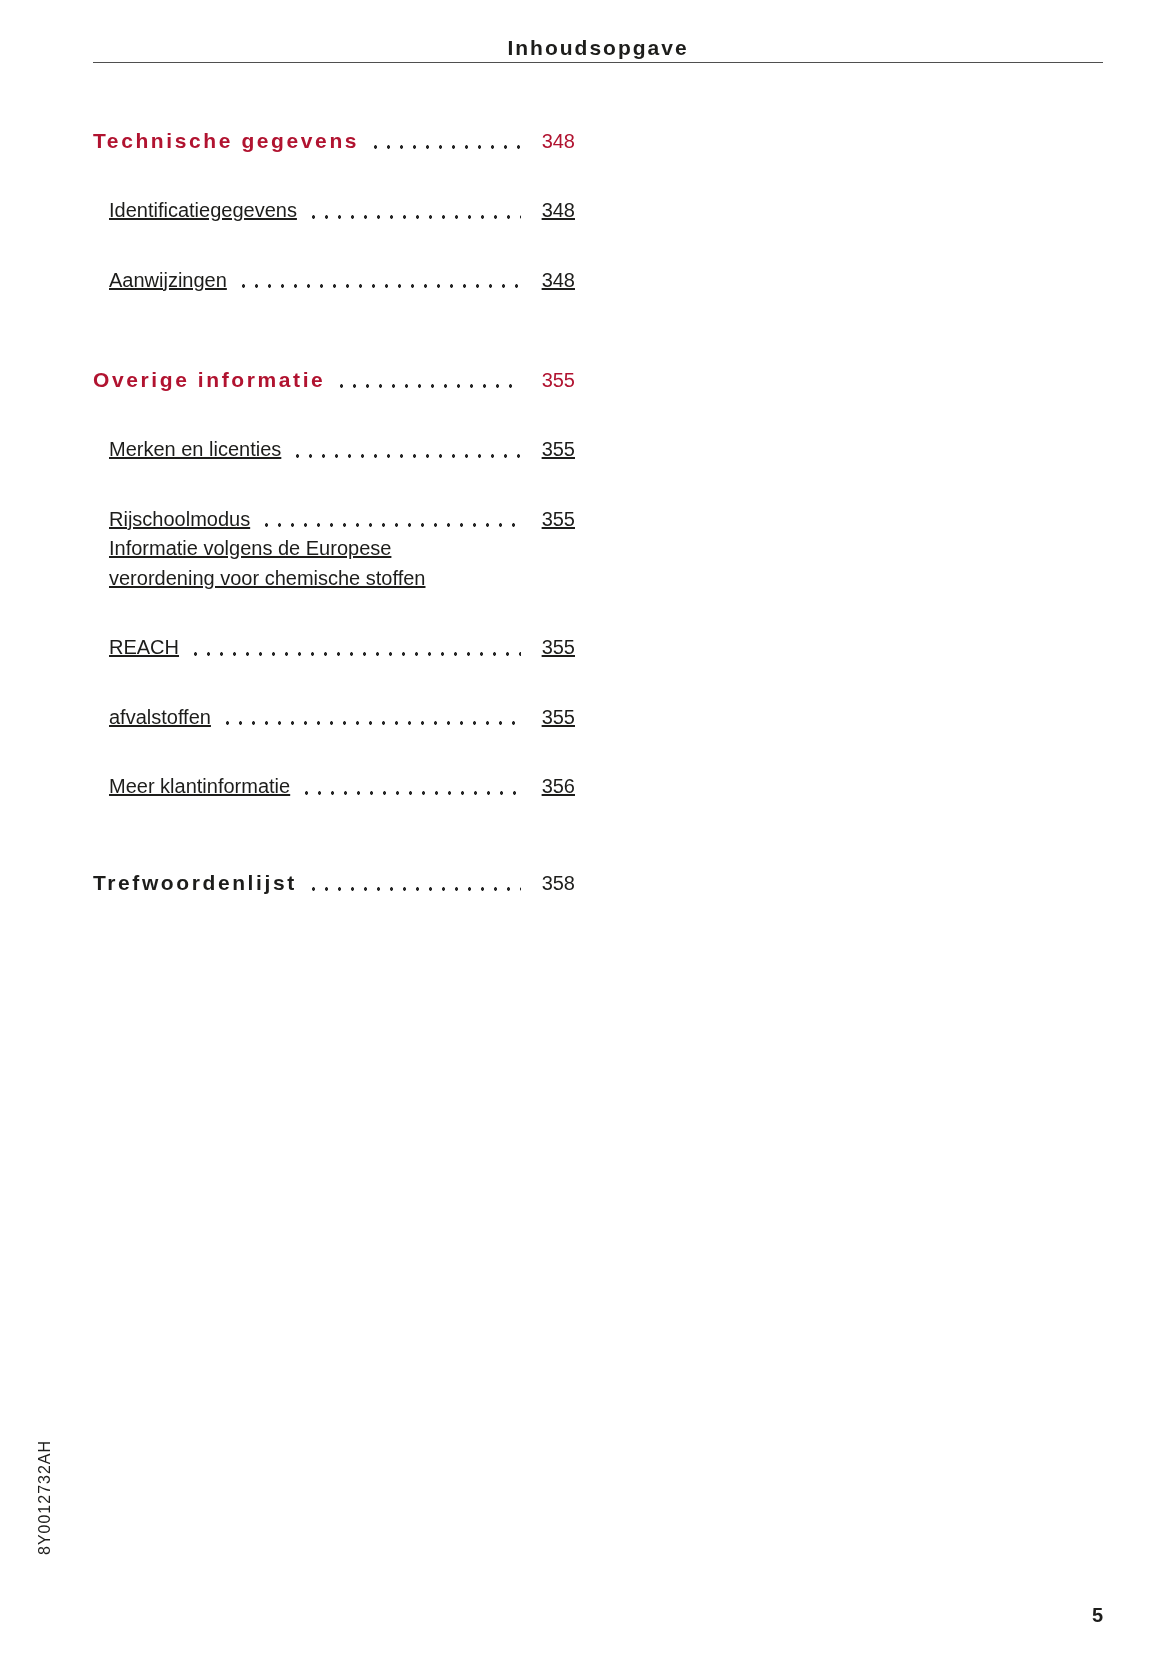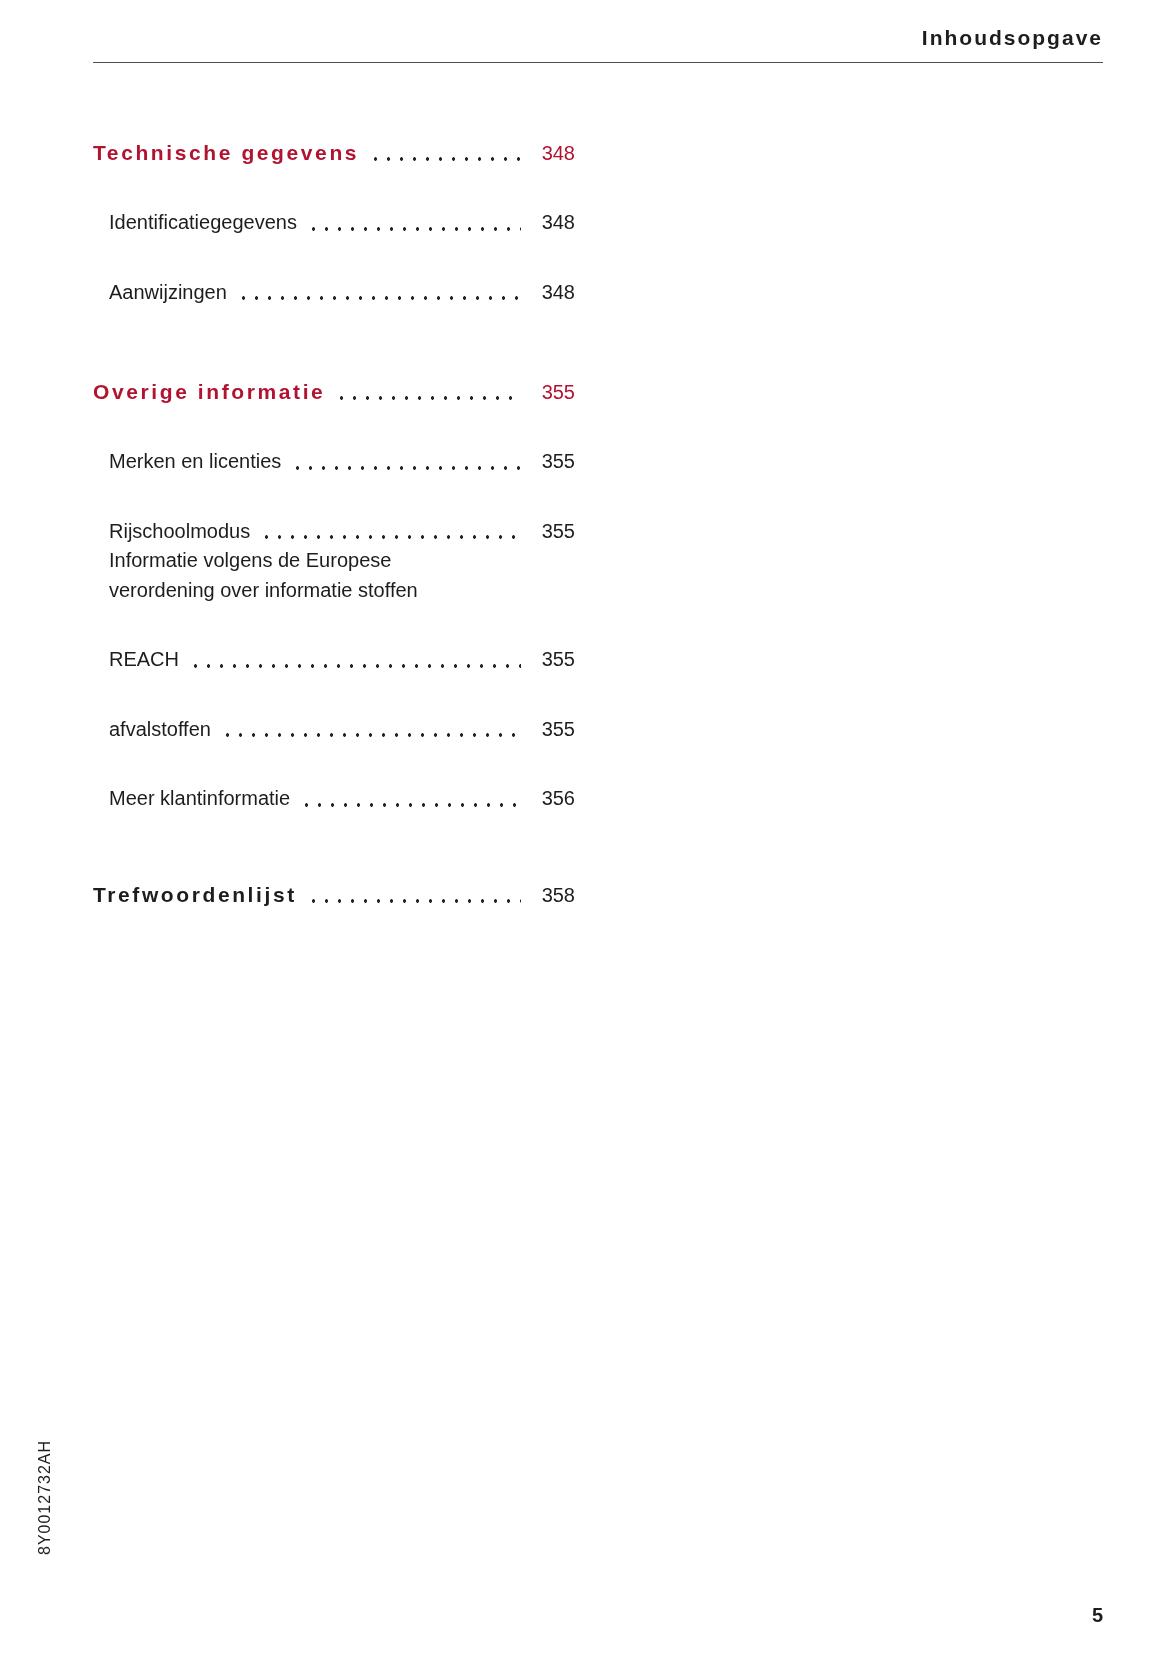--- a/index.html
+++ b/index.html
@@ -18,43 +18,43 @@
     font-family: "Liberation Sans", sans-serif;
     color: var(--text);
     overflow: hidden;
   }
 
   
   .header {
     position: absolute;
     left: 93px;
     width: 1010px;
-    top: 26px;
-    text-align: right;
+    top: 36px;
+    text-align: center;
   }
   .header-title {
     font-size: 21px;
     font-weight: bold;
     letter-spacing: 2px;
     color: var(--text);
   }
   .header-rule {
     position: absolute;
     left: 93px;
     width: 1010px;
     top: 62px;
     height: 1px;
     background: var(--rule);
   }
 
   
   .toc {
     position: absolute;
     left: 93px;
-    top: 98px;
+    top: 86px;
     width: 482px;
   }
   .toc-section + .toc-section { margin-top: 30px; }
   .toc-section.last-gap { margin-top: 26px; }
 
   .row {
     display: flex;
     align-items: baseline;
     line-height: 29.5px;
   }
@@ -65,20 +65,21 @@
     letter-spacing: 2.6px;
   }
   .title-row.red .title-label, .title-row.red .page-num { color: var(--accent); }
   .title-row.dark .title-label, .title-row.dark .page-num { color: var(--text); text-align: right; }
   .title-row .page-num { letter-spacing: 0; }
 
   .entry-row {
     font-size: 20px;
     color: var(--text);
     padding-left: 16px;
+    text-decoration: underline;
   }
   .entry-label { white-space: nowrap; }
   .title-label { white-space: nowrap; }
 
   .dots {
     flex: 1 1 auto;
     align-self: stretch;
     min-width: 18px;
     margin: 0 8px 0 6px;
     background-image: radial-gradient(circle, var(--dot) 1.6px, transparent 1.9px);
@@ -161,21 +162,21 @@
         </div>
         <div class="row entry-row">
           <span class="entry-label">Rijschoolmodus</span>
           <span class="dots"></span>
           <span class="page-num">355</span>
         </div>
         <div class="row entry-row">
           <span class="entry-label">Informatie volgens de Europese</span>
         </div>
         <div class="row entry-row">
-          <span class="entry-label">verordening over informatie stoffen</span>
+          <span class="entry-label">verordening voor chemische stoffen</span>
         </div>
         <div class="row entry-row">
           <span class="entry-label">REACH</span>
           <span class="dots"></span>
           <span class="page-num">355</span>
         </div>
         <div class="row entry-row">
           <span class="entry-label">afvalstoffen</span>
           <span class="dots"></span>
           <span class="page-num">355</span>

